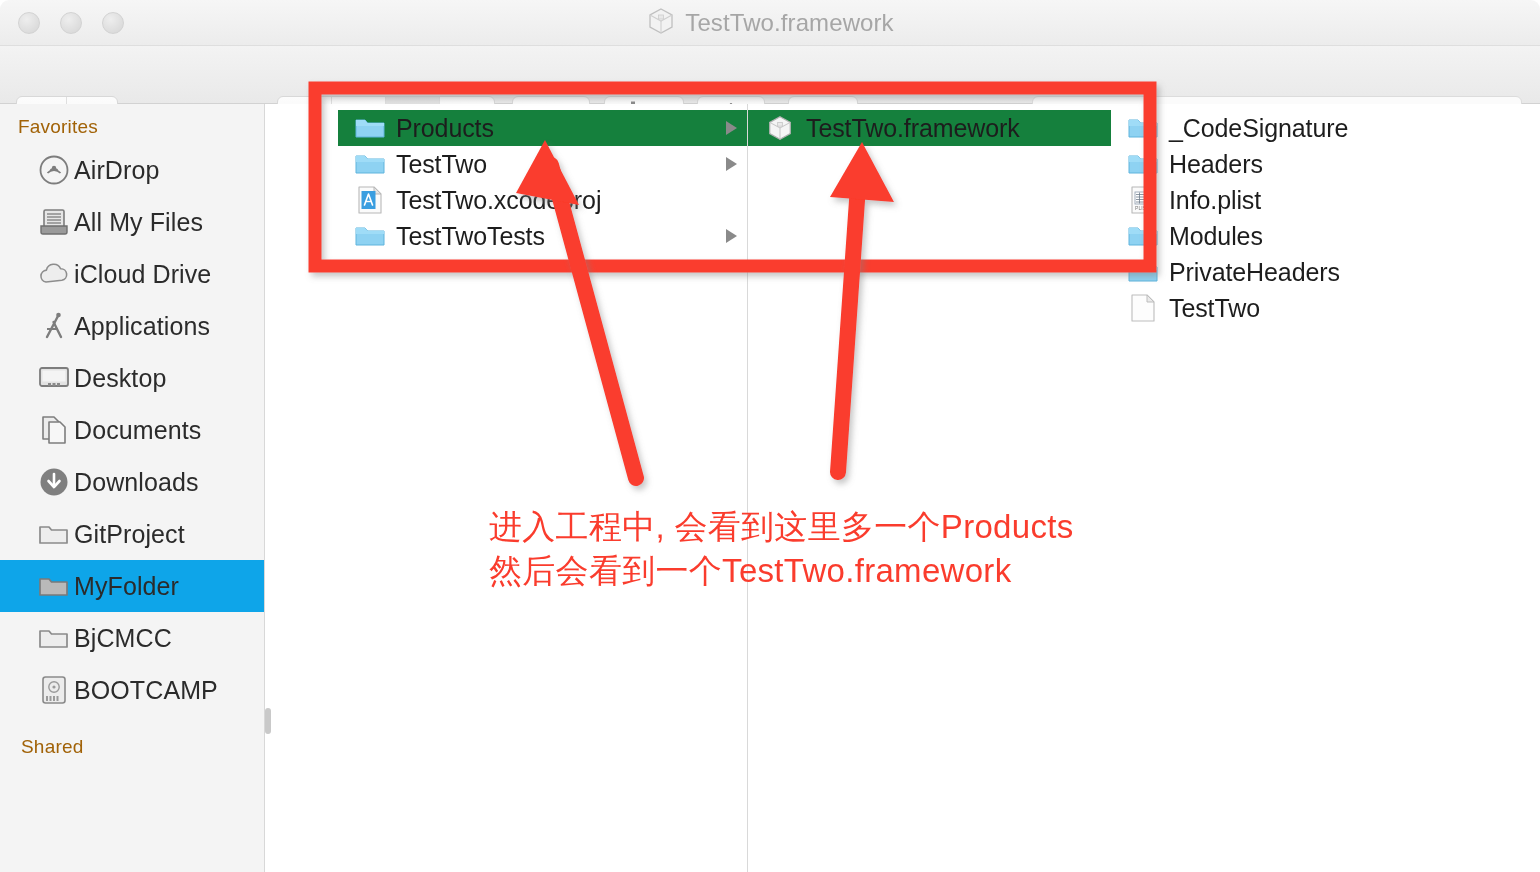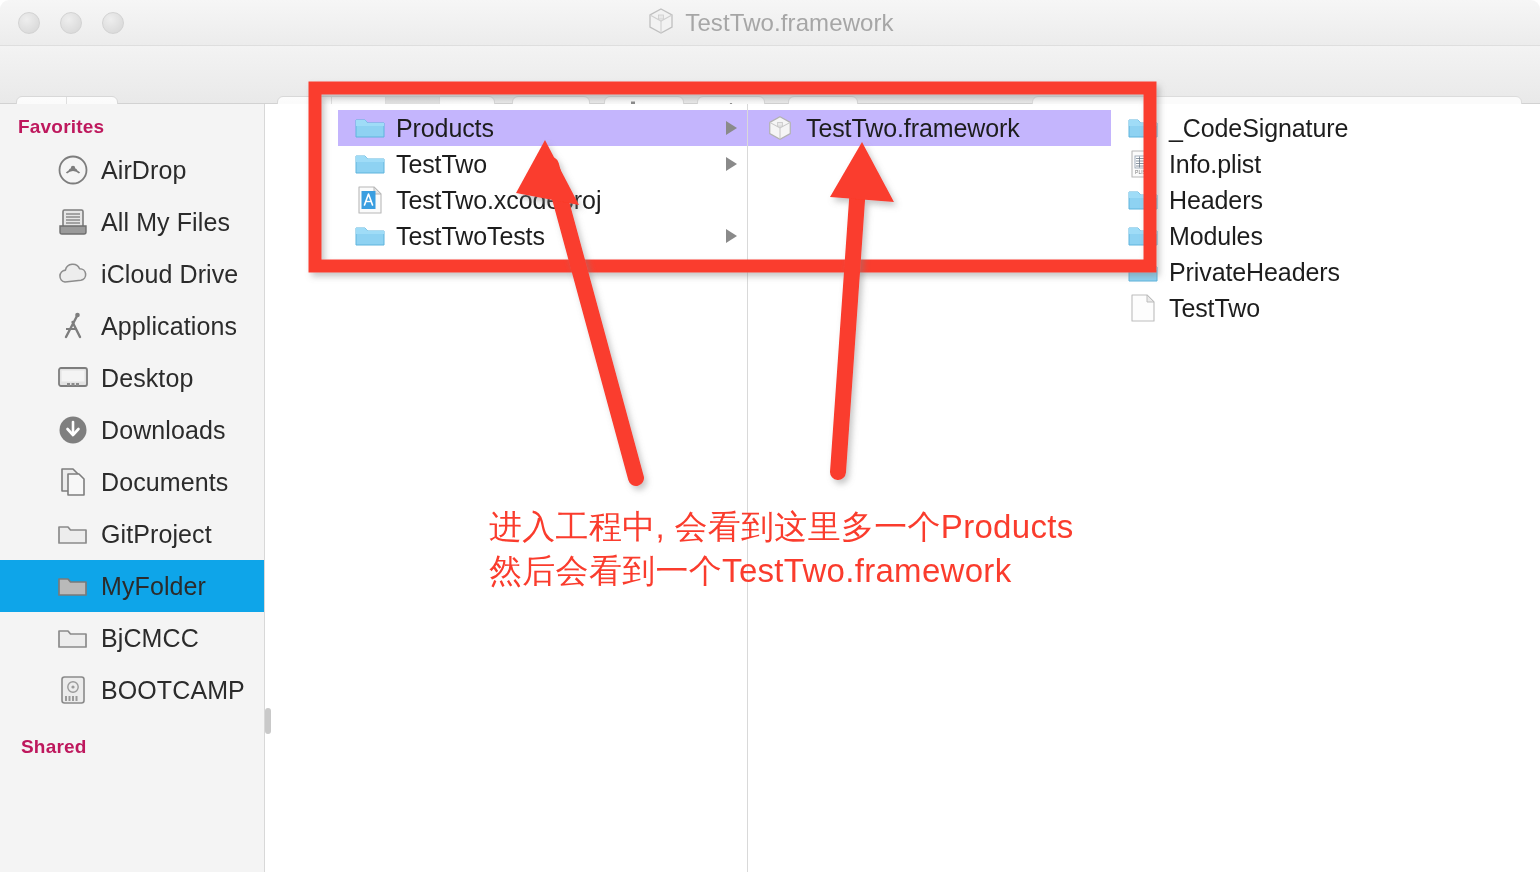--- a/index.html
+++ b/index.html
@@ -63,39 +63,39 @@
     background:#fbfbfb; border:1px solid #dcdcdc; border-radius:6px;
     display:flex; align-items:center; justify-content:center; gap:10px;
   }
   #search-ph { font-size:22px; color:#b6b6b6; }
 
   
   #sidebar {
     position:absolute; left:0; top:104px; width:265px; height:768px;
     background:#f4f4f4; border-right:1px solid #d8d8d8; overflow:hidden;
   }
-  .sb-head { font-size:19px; font-weight:bold; color:#be185d;
+  .sb-head { font-size:19px; font-weight:normal; color:#a16207;
     padding:12px 0 6px 18px; letter-spacing:.2px; }
-  .sb-item { height:52px; display:flex; align-items:center; padding-left:56px; gap:11px; }
+  .sb-item { height:52px; display:flex; align-items:center; padding-left:37px; gap:3px; }
   .sb-item.selected { background:#0ea5e9; }
   .sb-label { font-size:25px; color:#2b2b2b; letter-spacing:.1px; }
   .sb-ico { width:34px; height:34px; flex:0 0 34px; display:flex;
     align-items:center; justify-content:center; }
 
   
   #cols { position:absolute; left:265px; top:104px; width:1275px; height:768px; background:#fff; }
   .col { position:absolute; top:0; height:768px; background:#fff;
     border-right:1px solid #d9d9d9; overflow:hidden; }
   #col1 { left:73px; width:410px; }
   #col2 { left:483px; width:409px; }
   #col3 { left:846px; width:383px; border-right:none; }
   .col-pad { padding-top:6px; }
   .row { height:36px; display:flex; align-items:center; gap:11px;
     padding-left:17px; padding-right:10px; }
-  .row.selected { background:#c4b5fd; }
+  .row.selected { background:#15803d; }
   .row-name { font-size:25px; color:#1d1d1d; white-space:nowrap;
     letter-spacing:-.1px; flex:1 1 auto; }
   .row-ico { width:30px; height:30px; flex:0 0 30px; display:flex;
     align-items:center; justify-content:center; }
   .disc { width:0; height:0; border-left:11px solid #8a8a8a;
     border-top:7px solid transparent; border-bottom:7px solid transparent;
     flex:0 0 11px; }
 
   
   #nub { position:absolute; left:0px; top:604px; width:6px; height:26px;
@@ -331,38 +331,38 @@
               <rect x="20" y="19" width="3" height="3"></rect>
             </g>
         </svg>
       </span>
       <span class="sb-label">Desktop</span>
     </div>
 
     <div class="sb-item">
       <span class="sb-ico">
         <svg width="32" height="32" viewBox="0 0 32 32">
+          <path d="M5,3 L16,3 L21,8 L21,25 L5,25 Z" fill="#ececec" stroke="#7d7d7d" stroke-width="1.6" stroke-linejoin="round"></path>
+          <path d="M11,8 L22,8 L27,13 L27,29 L11,29 Z" fill="#f7f7f7" stroke="#7d7d7d" stroke-width="1.6" stroke-linejoin="round"></path>
+        </svg>
+      </span>
+      <span class="sb-label">Documents</span>
+    </div>
+
+    <div class="sb-item">
+      <span class="sb-ico">
+        <svg width="32" height="32" viewBox="0 0 32 32">
           <circle cx="16" cy="16" r="13.5" fill="#7f7f7f"></circle>
           <g stroke="#fff" stroke-width="2.6" stroke-linecap="round" fill="none">
             <line x1="16" y1="8" x2="16" y2="20"></line>
               <polyline points="10.5,15 16,21 21.5,15" stroke-linejoin="round"></polyline>
           </g>
         </svg>
       </span>
       <span class="sb-label">Downloads</span>
-    </div>
-
-    <div class="sb-item">
-      <span class="sb-ico">
-        <svg width="32" height="32" viewBox="0 0 32 32">
-          <path d="M5,3 L16,3 L21,8 L21,25 L5,25 Z" fill="#ececec" stroke="#7d7d7d" stroke-width="1.6" stroke-linejoin="round"></path>
-          <path d="M11,8 L22,8 L27,13 L27,29 L11,29 Z" fill="#f7f7f7" stroke="#7d7d7d" stroke-width="1.6" stroke-linejoin="round"></path>
-        </svg>
-      </span>
-      <span class="sb-label">Documents</span>
     </div>
 
     <div class="sb-item">
       <span class="sb-ico">
         <svg width="34" height="28" viewBox="0 0 34 28">
           <path d="M3,7 L12,7 L14.5,10 L30,10 L30,23 L3,23 Z" fill="#ededed" stroke="#8a8a8a" stroke-width="1.7" stroke-linejoin="round"></path>
         </svg>
       </span>
       <span class="sb-label">GitProject</span>
     </div>
@@ -480,20 +480,30 @@
     <div class="col" id="col3">
       <div class="col-pad">
         <div class="row">
           <span class="row-ico">
             <svg width="30" height="25" viewBox="0 0 30 25">
               <path d="M1,4 L10,4 L12.5,7 L29,7 L29,21 L1,21 Z" fill="#8ed2f2" stroke="#5fb4dd" stroke-width="1"></path>
               <path d="M1,4 L10,4 L12.5,7 L29,7 L29,10 L1,10 Z" fill="#9fdcf7"></path>
             </svg>
           </span>
           <span class="row-name">_CodeSignature</span>
+        </div>
+
+        <div class="row">
+          <span class="row-ico">
+            <svg width="30" height="25" viewBox="0 0 30 25">
+              <path d="M1,4 L10,4 L12.5,7 L29,7 L29,21 L1,21 Z" fill="#8ed2f2" stroke="#5fb4dd" stroke-width="1"></path>
+              <path d="M1,4 L10,4 L12.5,7 L29,7 L29,10 L1,10 Z" fill="#9fdcf7"></path>
+            </svg>
+          </span>
+          <span class="row-name">Headers</span>
         </div>
 
         <div class="row">
           <span class="row-ico">
             <svg width="26" height="30" viewBox="0 0 26 30">
               <path d="M2,2 L17,2 L24,9 L24,28 L2,28 Z" fill="#fbfbfb" stroke="#b8b8b8" stroke-width="1.1" stroke-linejoin="round"></path>
               <path d="M17,2 L24,9 L17,9 Z" fill="#e4e4e4" stroke="#b8b8b8" stroke-width="1"></path>
               <rect x="5" y="7" width="14" height="12" fill="#ffffff" stroke="#9aa6b5" stroke-width="0.9"></rect>
               <g stroke="#6f7c8c" stroke-width="0.8">
                 <line x1="6" y1="9.5" x2="18" y2="9.5"></line>
@@ -508,30 +518,20 @@
           <span class="row-name">Info.plist</span>
         </div>
 
         <div class="row">
           <span class="row-ico">
             <svg width="30" height="25" viewBox="0 0 30 25">
               <path d="M1,4 L10,4 L12.5,7 L29,7 L29,21 L1,21 Z" fill="#8ed2f2" stroke="#5fb4dd" stroke-width="1"></path>
               <path d="M1,4 L10,4 L12.5,7 L29,7 L29,10 L1,10 Z" fill="#9fdcf7"></path>
             </svg>
           </span>
-          <span class="row-name">Headers</span>
-        </div>
-
-        <div class="row">
-          <span class="row-ico">
-            <svg width="30" height="25" viewBox="0 0 30 25">
-              <path d="M1,4 L10,4 L12.5,7 L29,7 L29,21 L1,21 Z" fill="#8ed2f2" stroke="#5fb4dd" stroke-width="1"></path>
-              <path d="M1,4 L10,4 L12.5,7 L29,7 L29,10 L1,10 Z" fill="#9fdcf7"></path>
-            </svg>
-          </span>
           <span class="row-name">Modules</span>
         </div>
 
         <div class="row">
           <span class="row-ico">
             <svg width="30" height="25" viewBox="0 0 30 25">
               <path d="M1,4 L10,4 L12.5,7 L29,7 L29,21 L1,21 Z" fill="#8ed2f2" stroke="#5fb4dd" stroke-width="1"></path>
               <path d="M1,4 L10,4 L12.5,7 L29,7 L29,10 L1,10 Z" fill="#9fdcf7"></path>
             </svg>
           </span>

